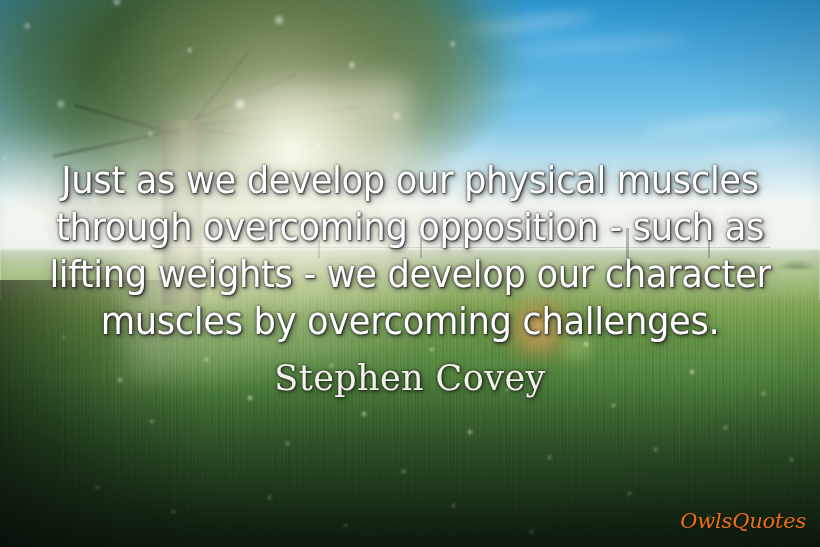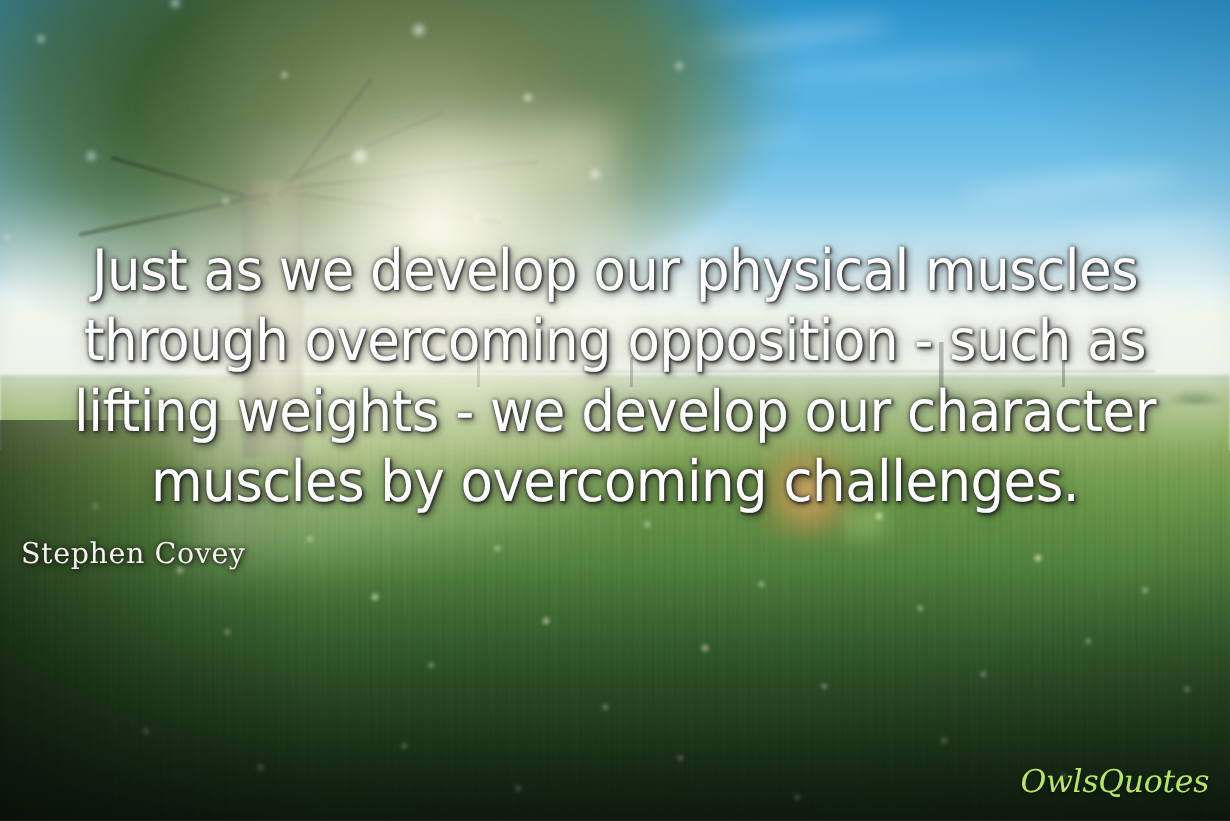--- a/index.html
+++ b/index.html
@@ -282,37 +282,38 @@
       1px 1px 2px rgba(30,30,30,.8),
       2px 2px 5px rgba(25,25,25,.55),
       0 0 14px rgba(40,40,40,.35);
     white-space: pre-line;
   }
   #author {
     position: absolute;
     left: 14px;
     top: 358px;
     width: 792px;
+    text-align: center;
     color: #f4f2ec;
     font-family: "DejaVu Serif", "Liberation Serif", serif;
-    font-size: 19px;
+    font-size: 35px;
     font-weight: 400;
     letter-spacing: 0.4px;
     text-shadow:
       0 0 3px rgba(30,35,25,.8),
       1px 1px 3px rgba(25,30,20,.75),
       2px 2px 6px rgba(20,25,15,.45);
   }
 
   
   #watermark {
     position: absolute;
     right: 14px;
     bottom: 14px;
-    color: #bef264;
+    color: #f97316;
     font-family: "DejaVu Serif", "Liberation Serif", serif;
     font-style: italic;
     font-size: 21px;
     letter-spacing: -0.2px;
     opacity: .95;
     text-shadow: 0 1px 3px rgba(0,0,0,.6);
   }
 </style>
 </head>
 <body>

